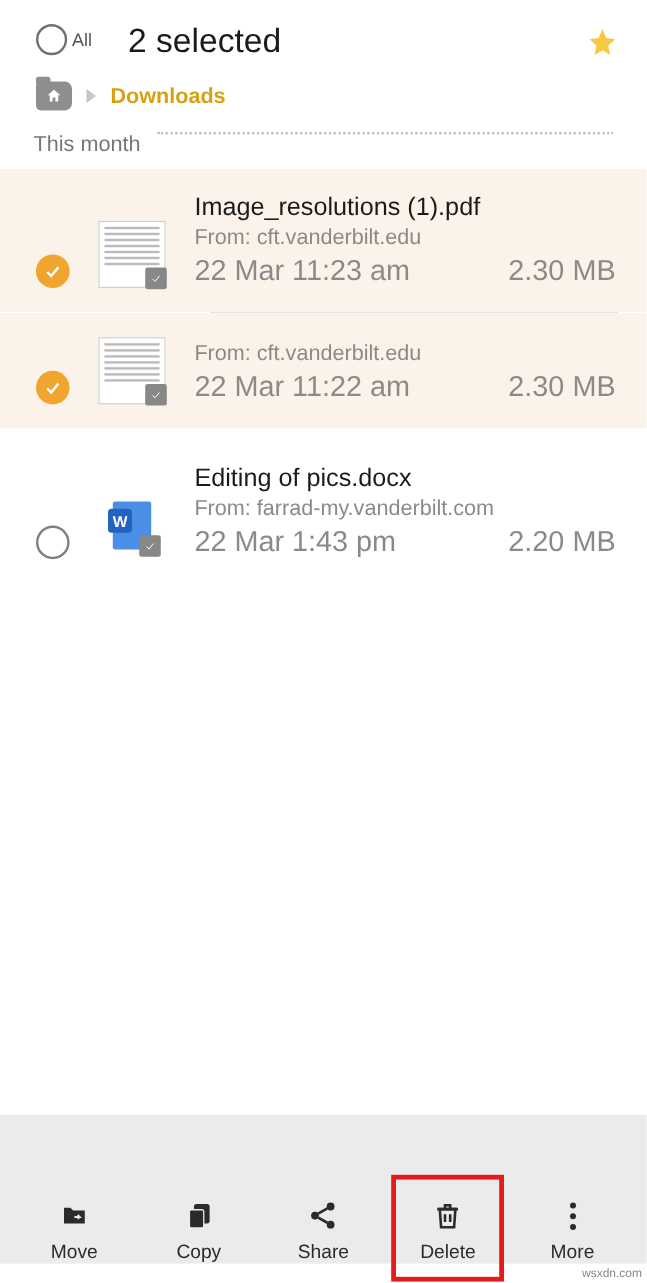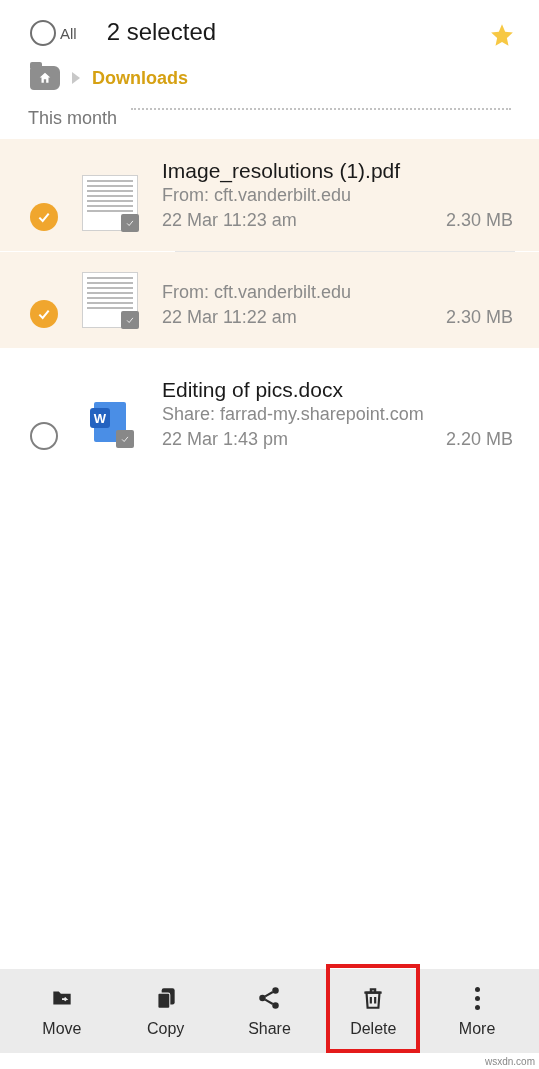--- a/index.html
+++ b/index.html
@@ -27,21 +27,21 @@
       width: 26px; height: 26px;
       border: 2px solid #707070;
       border-radius: 50%;
       background: #fff;
     }
     .all-label {
       font-size: 15px;
       color: #555;
     }
     .title {
-      font-size: 24px;
+      font-size: 28px;
       font-weight: 400;
       color: #1a1a1a;
       margin-left: 30px;
       margin-top: 0;
     }
     .star {
       margin-left: auto;
       width: 26px; height: 26px;
       fill: #f7c844;
       margin-top: 4px;
@@ -193,38 +193,38 @@
       font-size: 21px;
       color: #1a1a1a;
     }
     .file-source {
       font-size: 18px;
       color: #8a8a8a;
     }
     .file-meta {
       display: flex;
       justify-content: space-between;
-      font-size: 18px;
+      font-size: 24px;
       color: #8a8a8a;
       margin-top: 2px;
     }
     .divider {
       height: 1px;
       background: #e5e5e5;
       margin-left: 175px;
       margin-right: 24px;
     }
     .bottom-bar {
       position: absolute;
       left: 0; right: 0; bottom: 16px;
-      height: 84px;
+      height: 124px;
       background: #ebebeb;
       display: flex;
       justify-content: space-around;
-      align-items: center;
+      align-items: flex-end;
       padding: 0 10px;
     }
     .action {
       width: 90px;
       display: flex;
       flex-direction: column;
       align-items: center;
       gap: 8px;
     }
     .action .icon {
@@ -357,21 +357,21 @@
       <div class="page"></div>
       <div class="w">W</div>
       <div class="badge">
           <svg viewBox="0 0 24 24">
             <polyline points="5,13 10,18 19,7"></polyline>
           </svg>
         </div>
     </div>
     <div class="file-info">
       <div class="file-name">Editing of pics.docx</div>
-      <div class="file-source">Share: farrad-my.sharepoint.com</div>
+      <div class="file-source">From: farrad-my.vanderbilt.com</div>
       <div class="file-meta">
         <span>22 Mar 1:43 pm</span>
         <span>2.20 MB</span>
       </div>
     </div>
   </div>
 
 </div>
 
 <div class="bottom-bar">

